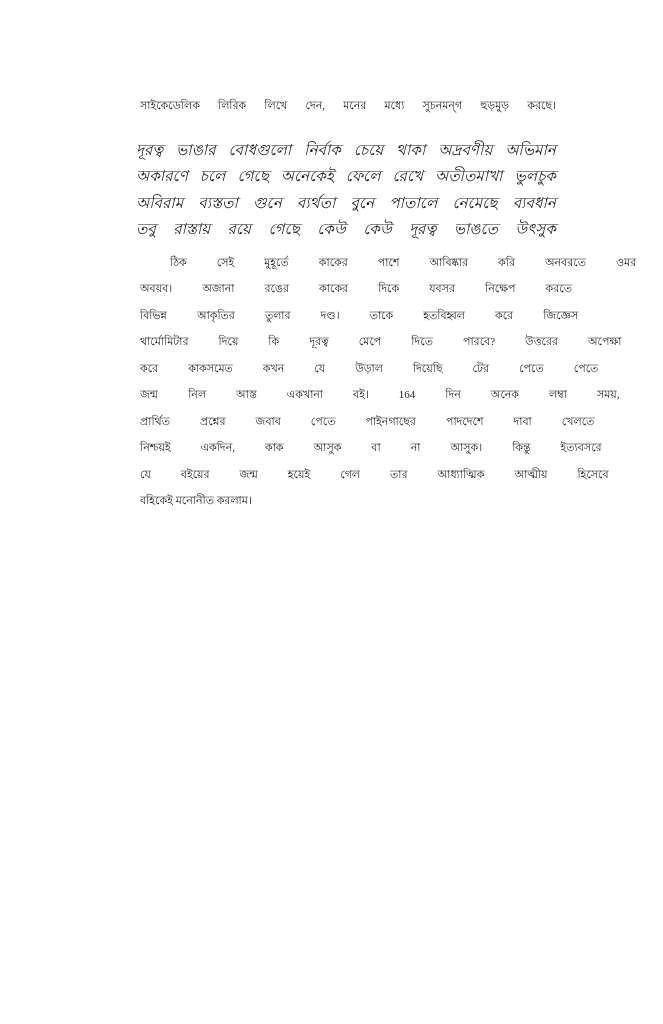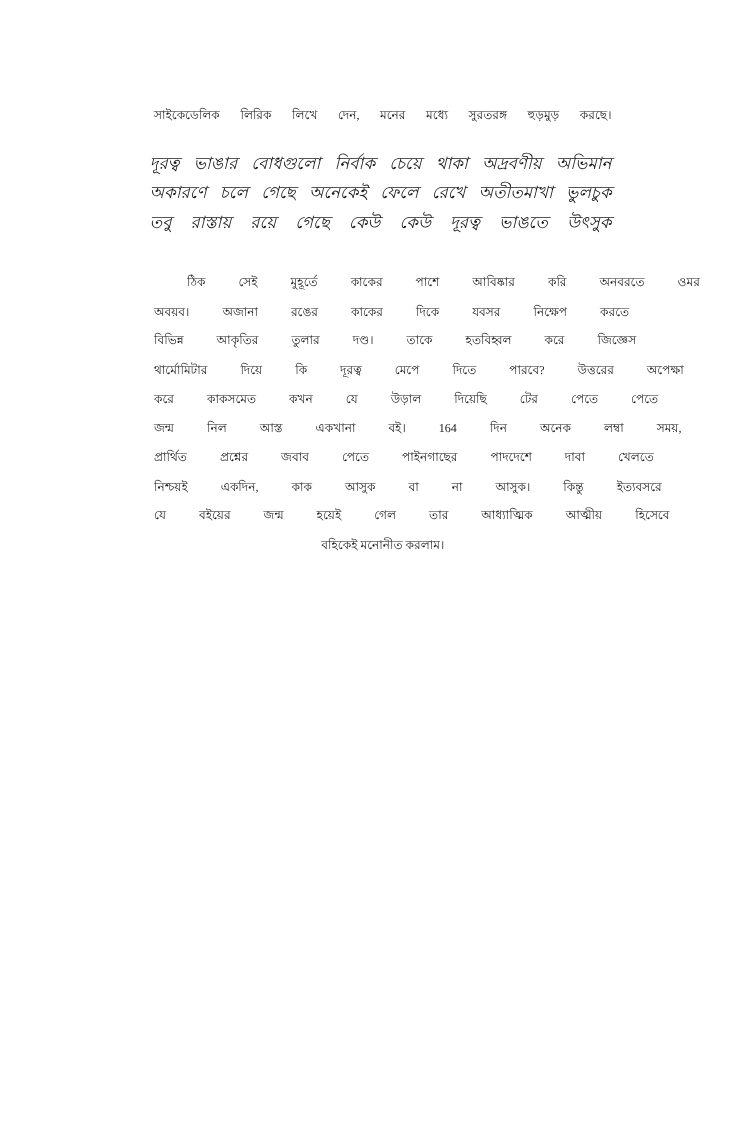--- a/index.html
+++ b/index.html
@@ -36,34 +36,34 @@
     line-height: 26.5px;
     color: #1b1b1b;
     display: flex;
     justify-content: space-between;
     white-space: nowrap;
   }
   .poem-line > span {
     display: inline-block;
   }
   .body-para {
-    margin-top: 28px;
+    margin-top: 6px;
     text-indent: 30px;
   }
   .justify-line {
     display: flex;
     justify-content: space-between;
     white-space: nowrap;
     font-family: "Liberation Serif", "DejaVu Serif", serif;
     font-size: 11px;
     line-height: 26.5px;
     color: #1b1b1b;
   }
   .justify-line.last {
-    justify-content: center;
+    justify-content: flex-start;
   }
   .justify-line.indent-first > span:first-child {
     margin-left: 30px;
   }
   .stanza-gap {
     height: 9px;
   }
 </style>
 </head>
 <body>
@@ -73,21 +73,21 @@
 
     <div class="intro-para">
       <div class="justify-line indent-first">
 
       <span>সাইকেডেলিক</span>
           <span>লিরিক</span>
           <span>লিখে</span>
           <span>দেন,</span>
           <span>মনের</span>
           <span>মধ্যে</span>
-          <span>সুরতরঙ্গ</span>
+          <span>সুচনমন্গ</span>
           <span>হুড়মুড়</span>
           <span>করছে।</span>
         </div>
     </div>
 
     <div class="stanza-gap"></div>
 
     <div class="poem">
       <div class="poem-line">
 
@@ -103,20 +103,31 @@
       <div class="poem-line">
 
       <span>অকারণে</span>
           <span>চলে</span>
           <span>গেছে</span>
           <span>অনেকেই</span>
           <span>ফেলে</span>
           <span>রেখে</span>
           <span>অতীতমাখা</span>
           <span>ভুলচুক</span>
+        </div>
+      <div class="poem-line">
+
+      <span>অবিরাম</span>
+          <span>ব্যস্ততা</span>
+          <span>গুনে</span>
+          <span>ব্যর্থতা</span>
+          <span>বুনে</span>
+          <span>পাতালে</span>
+          <span>নেমেছে</span>
+          <span>ব্যবধান</span>
         </div>
       <div class="poem-line">
 
       <span>তবু</span>
           <span>রাস্তায়</span>
           <span>রয়ে</span>
           <span>গেছে</span>
           <span>কেউ</span>
           <span>কেউ</span>
           <span>দূরত্ব</span>

